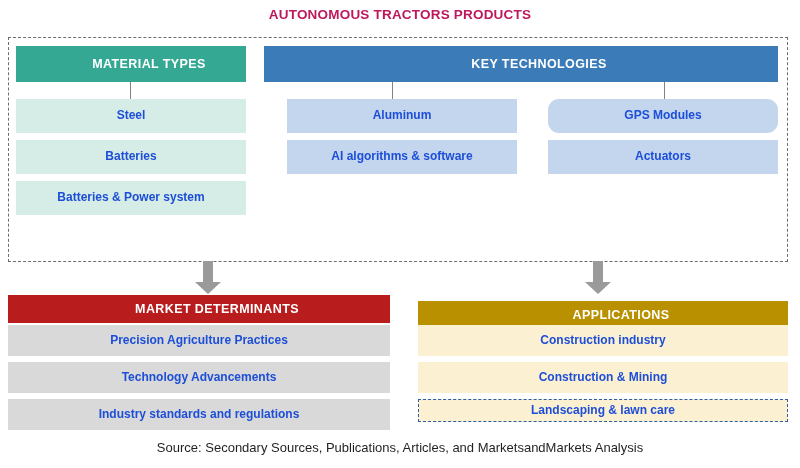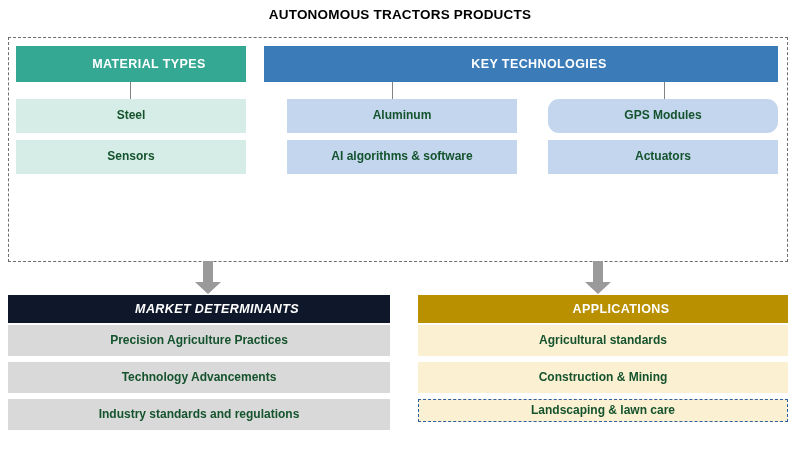--- a/index.html
+++ b/index.html
@@ -23,21 +23,21 @@
   
   .diagram-title {
     position: absolute;
     left: 0;
     top: 7px;
     width: 800px;
     text-align: center;
     font-size: 13.5px;
     font-weight: bold;
     letter-spacing: 0.2px;
-    color: #000000;
+    color: #be185d;
   }
 
   
   .dashed-container {
     position: absolute;
     left: 8px;
     top: 37px;
     width: 780px;
     height: 225px;
     border: 1.4px dashed #6d6e71;
@@ -58,38 +58,38 @@
   }
   .hdr {
     font-weight: bold;
     color: #ffffff;
     font-size: 12.5px;
     letter-spacing: 0.4px;
     padding-left: 36px;
   }
   .item {
     font-weight: bold;
-    color: #14532d;
+    color: #1d4ed8;
     font-size: 12px;
   }
 
   
   .hdr-material { background: #35a893; }
   .item-material { background: #d6ece6; }
 
   
   .hdr-tech { background: #3b7cb8; }
   .item-tech { background: #c3d6ee; }
 
   
-  .hdr-determinant { background: #0f172a; font-style: italic; }
+  .hdr-determinant { background: #b91c1c; }
   .item-determinant { background: #d9d9d9; }
 
   
-  .hdr-application { background: #b99000; }
+  .hdr-application { background: #b99000; margin-top: 6px; }
   .item-application { background: #fcf0d2; }
 
   .dashed-highlight {
     border: 1.4px dashed #2e5f9e;
   }
 
   
   .connector {
     position: absolute;
     width: 1.3px;
@@ -121,21 +121,22 @@
 <div id="canvas">
 
   <div class="diagram-title">AUTONOMOUS TRACTORS PRODUCTS</div>
 
   <div class="dashed-container"></div>
 
   <div class="box hdr hdr-material" style="left:16px; top:46px; width:230px; height:36px;">MATERIAL TYPES</div>
   <div class="connector" style="left:130px; top:82px; height:17px;"></div>
 
   <div class="box item item-material" style="left:16px; top:99px; width:230px; height:34px;">Steel</div>
-  <div class="box item item-material" style="left:16px; top:140px; width:230px; height:34px;">Sensors</div>
+  <div class="box item item-material" style="left:16px; top:140px; width:230px; height:34px;">Batteries</div>
+  <div class="box item item-material" style="left:16px; top:181px; width:230px; height:34px;">Batteries &amp; Power system</div>
 
   <div class="box hdr hdr-tech" style="left:264px; top:46px; width:514px; height:36px;">KEY TECHNOLOGIES</div>
   <div class="connector" style="left:392px; top:82px; height:17px;"></div>
   <div class="connector" style="left:664px; top:82px; height:17px;"></div>
 
   <div class="box item item-tech" style="left:287px; top:99px; width:230px; height:34px;">Aluminum</div>
   <div class="box item item-tech" style="left:287px; top:140px; width:230px; height:34px;">AI algorithms &amp; software</div>
 
   <div class="box item item-tech" style="left:548px; top:99px; width:230px; height:34px;border-radius:11px;">GPS Modules</div>
   <div class="box item item-tech" style="left:548px; top:140px; width:230px; height:34px;">Actuators</div>
@@ -151,18 +152,19 @@
       <polygon points="9,0 19,0 19,21 27,21 14,33 1,21 9,21" fill="#9a9a9a"></polygon>
     </svg>
   </div>
 
   <div class="box hdr hdr-determinant" style="left:8px; top:295px; width:382px; height:28px;">MARKET DETERMINANTS</div>
   <div class="box item item-determinant" style="left:8px; top:325px; width:382px; height:31px;text-align:right;">Precision Agriculture Practices</div>
   <div class="box item item-determinant" style="left:8px; top:362px; width:382px; height:31px;">Technology Advancements</div>
   <div class="box item item-determinant" style="left:8px; top:399px; width:382px; height:31px;">Industry standards and regulations</div>
 
   <div class="box hdr hdr-application" style="left:418px; top:295px; width:370px; height:28px;">APPLICATIONS</div>
-  <div class="box item item-application" style="left:418px; top:325px; width:370px; height:31px;">Agricultural standards</div>
+  <div class="box item item-application" style="left:418px; top:325px; width:370px; height:31px;">Construction industry</div>
   <div class="box item item-application" style="left:418px; top:362px; width:370px; height:31px;">Construction &amp; Mining</div>
   <div class="box item item-application dashed-highlight" style="left:418px; top:399px; width:370px; height:23px;">Landscaping &amp; lawn care</div>
 
+  <div class="source-note">Source: Secondary Sources, Publications, Articles, and MarketsandMarkets Analysis</div>
 
 </div>
 
 </body></html>

